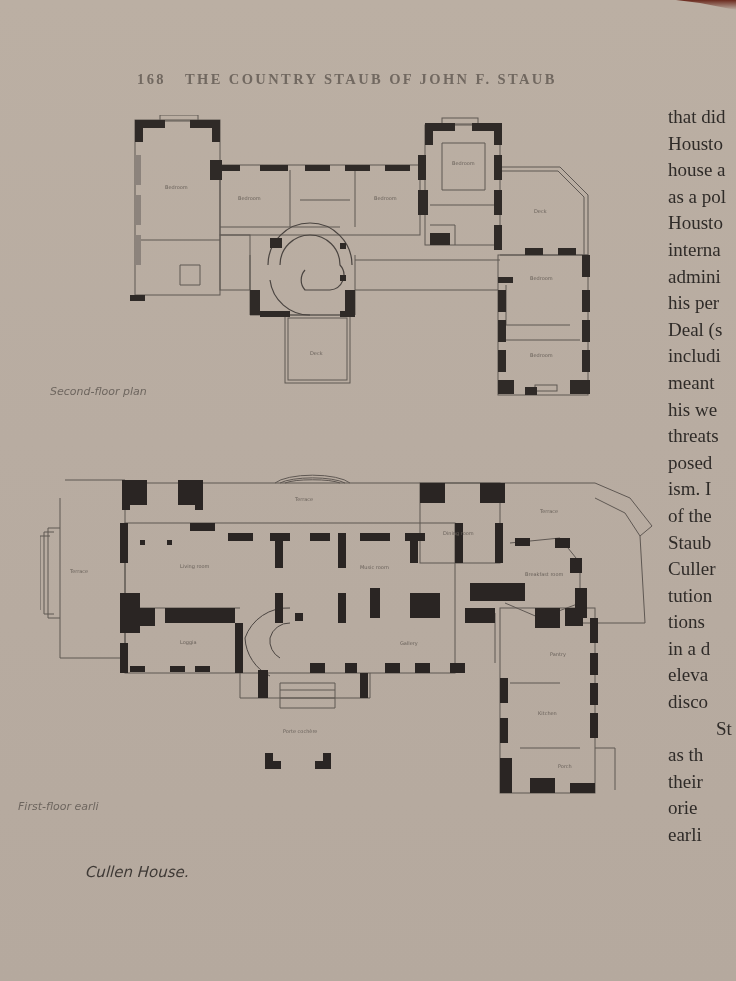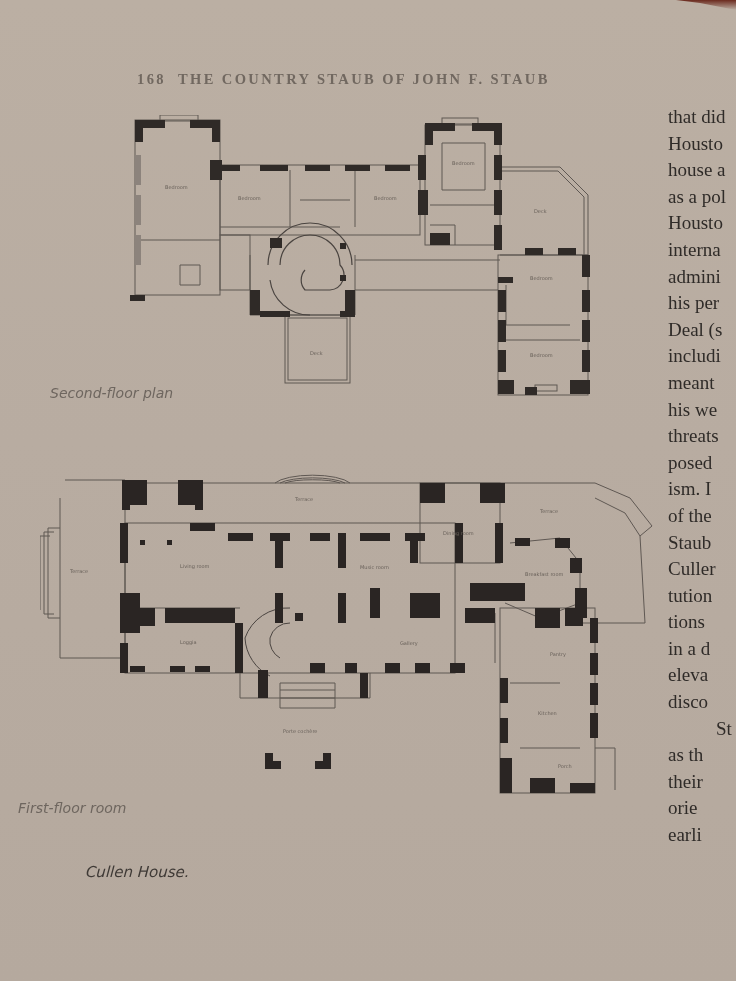--- a/index.html
+++ b/index.html
@@ -15,24 +15,24 @@
     .page-edge-tr {
       position: absolute; right: 0; top: 0; width: 60px; height: 10px;
       background: linear-gradient(180deg, #6b2a1e, rgba(107,42,30,0));
       clip-path: polygon(0 0, 100% 0, 100% 100%, 40% 30%);
     }
     .running-head {
       position: absolute; left: 137px; top: 71px;
       font-family: "Liberation Serif", serif; font-size: 14.5px; letter-spacing: 2.4px;
       color: #716860; white-space: nowrap; font-weight: bold;
     }
-    .running-head .pg { margin-right: 12px; }
+    .running-head .pg { margin-right: 19px; }
     .plan-label {
       position: absolute; font-family: "DejaVu Sans", sans-serif; font-style: italic;
-      font-size: 14px; color: #6e665f;
+      font-size: 11px; color: #6e665f;
     }
     .caption {
       position: absolute; left: 86px; top: 863px; font-family: "DejaVu Sans", sans-serif;
       font-style: italic; font-size: 15px; color: #3f3a36; transform: skewX(-4deg);
     }
     .body-col {
       position: absolute; left: 668px; top: 104px; width: 80px; overflow: hidden;
       font-family: "Liberation Serif", serif; font-size: 19px; line-height: 26.6px;
       color: #2f2b28; white-space: nowrap;
     }
@@ -274,21 +274,21 @@
     <text class="room-label" x="500" y="45">Terrace</text>
     <text class="room-label" x="485" y="108">Breakfast room</text>
     <text class="room-label" x="140" y="176">Loggia</text>
     <text class="room-label" x="360" y="177">Gallery</text>
     <text class="room-label" x="510" y="188">Pantry</text>
     <text class="room-label" x="498" y="247">Kitchen</text>
     <text class="room-label" x="518" y="300">Porch</text>
     <text class="room-label" x="243" y="265">Porte cochère</text>
   </svg>
 
-  <div class="plan-label" style="left:18px;top:800px">First-floor room</div>
+  <div class="plan-label" style="left:18px;top:800px">First-floor earli</div>
 
   <div class="caption">Cullen House.</div>
 
   <div class="body-col" id="bodycol">
       <div>that did</div>
       <div>Housto</div>
       <div>house a</div>
       <div>as a pol</div>
       <div>Housto</div>
       <div>interna</div>

